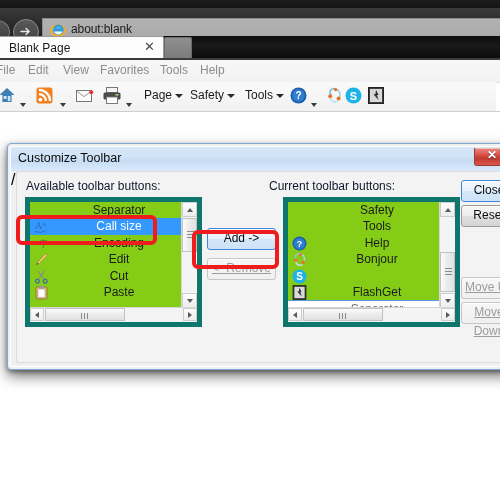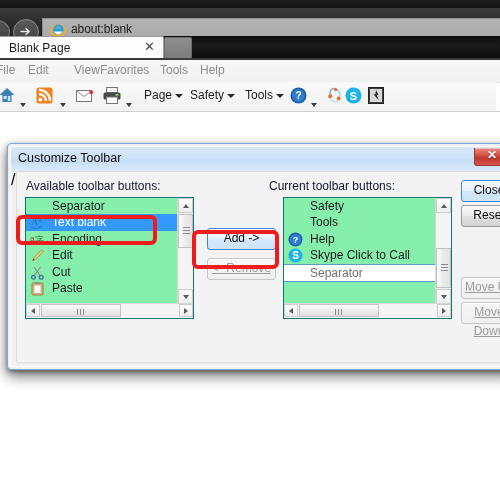--- a/index.html
+++ b/index.html
@@ -85,22 +85,22 @@
     font-size:12px;font-weight:bold;color:#ffffff;
     text-shadow:0 1px 1px rgba(0,0,0,0.5);}
 
   .dlg-body{position:absolute;left:0;top:24px;width:499px;height:195px;background:#f0f0f0;}
   .dlg-body:before{content:"";position:absolute;left:5px;top:0;width:489px;height:190px;
     border:1px solid #dcdcdc;border-radius:2px;background:#f3f3f3;}
 
   .col-label{position:absolute;font-size:12px;color:#0f172a;}
 
   
-  .listbox{position:absolute;background:#86efac;border:1px solid #0f766e;
-    overflow:hidden;}
+  .listbox{position:absolute;background:#84cc16;border:5px solid #0f766e;
+    overflow:hidden;text-align:center;}
   .lb-items{position:absolute;left:0;top:0;right:15px;bottom:14px;overflow:hidden;}
   .row{position:relative;height:16.4px;line-height:16.4px;font-size:12px;color:#1b1b1b;
     padding-left:26px;white-space:nowrap;}
   .row .ico{position:absolute;left:4px;top:1px;width:15px;height:15px;}
   .row.sel{background:#3399ff;color:#ffffff;}
   .row.sel-sep{color:#6f6f6f;border-top:1px solid #5b9bd5;border-bottom:1px solid #5b9bd5;
     background:#ffffff;}
 
   
   .vsb{position:absolute;right:0;top:0;width:15px;bottom:14px;background:#f4f4f4;
@@ -182,21 +182,21 @@
       <div class="tab-new"></div>
       <div class="tab-active">
         <div class="tab-label">Blank Page</div>
         <div class="tab-close">✕</div>
       </div>
     </div>
 
     <div class="menubar">
       <div class="menu-item" style="left:-4px">File</div>
       <div class="menu-item" style="left:28px">Edit</div>
-      <div class="menu-item" style="left:74px">View</div>
+      <div class="menu-item" style="left:63px">View</div>
       <div class="menu-item" style="left:100px">Favorites</div>
       <div class="menu-item" style="left:160px">Tools</div>
       <div class="menu-item" style="left:200px">Help</div>
     </div>
 
     <div class="cmdbar">
 
       <div class="cmd" style="left:-2px;top:4px">
         <svg width="18" height="18" viewBox="0 0 18 18">
           <path d="M9 2 L16.5 9 H13.6 V16 H4.4 V9 H1.5 Z" fill="#3f7fb5"></path>
@@ -298,21 +298,21 @@
             <div class="row">
               <span>Separator</span>
             </div>
 
             <div class="row sel">
               <svg class="ico" viewBox="0 0 15 15">
                 <text x="1" y="10" font-size="10" fill="#2f6fb5" font-family="Liberation Serif, serif">A</text>
                 <text x="8" y="6.5" font-size="6" fill="#2f6fb5" font-family="Liberation Serif, serif">A</text>
                 <path d="M1 12.5 q5 2.5 11 -1" fill="none" stroke="#2f6fb5" stroke-width="0.9"></path>
               </svg>
-              <span>Text blank</span>
+              <span>Call size</span>
             </div>
 
             <div class="row">
               <svg class="ico" viewBox="0 0 15 15">
                 <text x="0" y="9" font-size="8" fill="#c0392b" font-family="Liberation Sans, sans-serif">a</text>
                 <text x="5" y="11" font-size="9" fill="#2f7a3f" font-family="DejaVu Sans, sans-serif">字</text>
               </svg>
               <span>Encoding</span>
             </div>
 
@@ -392,29 +392,47 @@
 
             <div class="row">
               <svg class="ico" viewBox="0 0 15 15">
                 <circle cx="7.5" cy="7.5" r="7" fill="#1d5fa8"></circle>
                 <circle cx="7.5" cy="7.5" r="5.5" fill="#2f7fd0"></circle>
                 <text x="7.5" y="11" font-size="9" font-weight="bold" fill="#ffffff" text-anchor="middle" font-family="Liberation Sans, sans-serif">?</text>
               </svg>
               <span>Help</span>
             </div>
 
+            <div class="row">
+              <svg class="ico" viewBox="0 0 15 15">
+                <path d="M7.5 1.5 C4.4 1.5 2.6 4.2 4 6.8" fill="none" stroke="#8ec4e4" stroke-width="1.5" stroke-linecap="round"></path>
+                <path d="M12 9 C13.4 6 11.6 2.8 8.8 2.3" fill="none" stroke="#a8d4ee" stroke-width="1.5" stroke-linecap="round"></path>
+                <path d="M3.8 9.4 C4 12.6 7.2 14.2 10 12.8" fill="none" stroke="#c6e2f4" stroke-width="1.5" stroke-linecap="round"></path>
+                <circle cx="3.7" cy="8.2" r="1.8" fill="#e8732a"></circle>
+                <circle cx="11.2" cy="10.2" r="1.8" fill="#e8732a"></circle>
+                <circle cx="8.6" cy="2.4" r="1.5" fill="#e8732a"></circle>
+              </svg>
+              <span>Bonjour</span>
+            </div>
 
             <div class="row">
               <svg class="ico" viewBox="0 0 15 15">
                 <circle cx="7.5" cy="7.5" r="7" fill="#1eb3e8"></circle>
                 <text x="7.5" y="11.2" font-size="10" font-weight="bold" fill="#ffffff" text-anchor="middle" font-family="Liberation Sans, sans-serif">S</text>
               </svg>
-              <span>Skype Click to Call</span>
-            </div>
-
+            </div>
+
+            <div class="row">
+              <svg class="ico" viewBox="0 0 15 15">
+                <rect x="1" y="0.5" width="13" height="14" fill="#3e3e3e" stroke="#222" stroke-width="0.8"></rect>
+                <rect x="2.4" y="1.9" width="10.2" height="11.2" fill="#dadada"></rect>
+                <path d="M7.4 2.8 L9.6 6.8 H8.2 L9.8 11.6 L5.2 6.6 H6.9 Z" fill="#2b2b2b"></path>
+              </svg>
+              <span>FlashGet</span>
+            </div>
 
             <div class="row sel-sep">
               <span>Separator</span>
             </div>
           </div>
 
           <div class="vsb">
             <div class="sb-btn up">
                 <i></i>
               </div>

